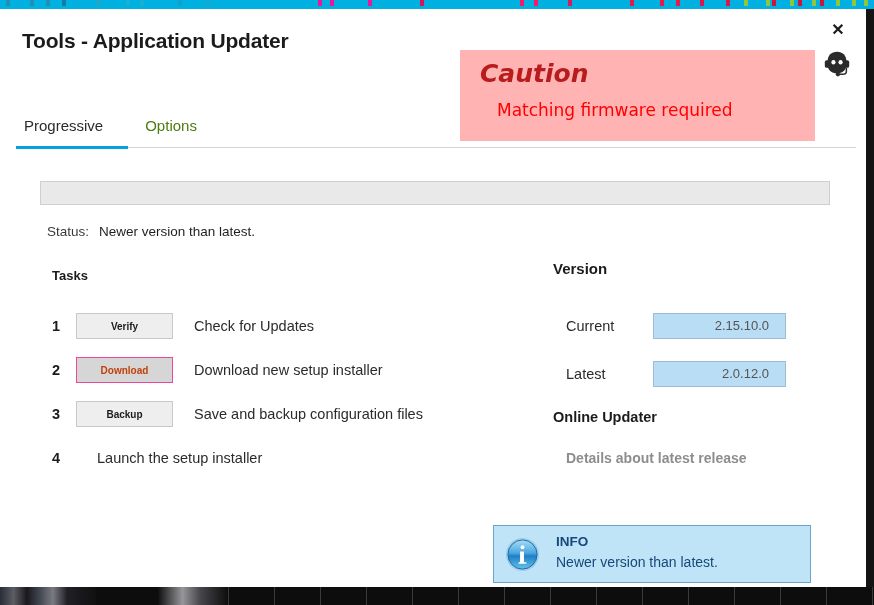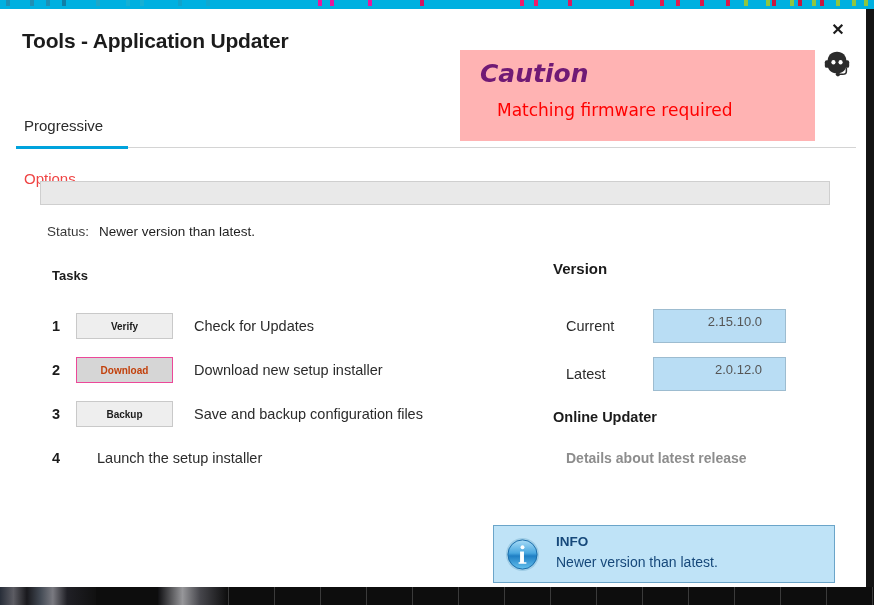--- a/index.html
+++ b/index.html
@@ -95,41 +95,40 @@
     background: #ffb3b3;
     box-sizing: border-box;
   }
   #caution-title {
     position: absolute;
     left: 20px; top: 9px;
     font-family: "DejaVu Sans", sans-serif;
     font-size: 25px;
     font-style: italic;
     font-weight: bold;
-    color: #701a75;
+    color: #b91c1c;
   }
   #caution-sub {
     position: absolute;
     left: 37px; top: 50px;
     font-family: "DejaVu Sans", sans-serif;
     font-size: 17px;
     color: #ff0000;
   }
 
   
   #tabs {
     position: absolute;
     left: 16px; top: 108px;
     display: flex;
     gap: 26px;
-    flex-direction: column;
   }
   .tab {
     font-size: 15px;
-    color: #ef4444;
+    color: #4d7c0f;
     padding: 0 8px 10px 8px;
     cursor: pointer;
   }
   .tab.active { color: #2b2b2b; }
   #tab-underline-active {
     position: absolute;
     left: 16px; top: 137px;
     width: 112px; height: 3px;
     background: #00a3dd;
   }
@@ -231,28 +230,28 @@
     align-items: center;
     height: 48px;
   }
   .version-label {
     width: 87px;
     font-size: 14.5px;
     color: #2b2b2b;
   }
   .version-field {
     width: 133px;
-    height: 34px;
+    height: 26px;
     background: #b9ddf4;
     border: 1px solid #9dbcd0;
     box-sizing: border-box;
     font-size: 13px;
     color: #555555;
     text-align: right;
-    padding-right: 23px;
+    padding-right: 16px;
     line-height: 24px;
     font-family: "Liberation Sans", sans-serif;
   }
 
   
   #support-heading {
     position: absolute;
     left: 553px; top: 400px;
     font-size: 14.5px;
     font-weight: bold;
@@ -264,21 +263,21 @@
     font-size: 14px;
     font-weight: bold;
     color: #8d8d8d;
     cursor: default;
   }
 
   
   #info-box {
     position: absolute;
     left: 493px; top: 516px;
-    width: 342px;
+    width: 318px;
     height: 58px;
     background: #bfe3f7;
     border: 1px solid #6ba5c9;
     box-sizing: border-box;
   }
   #info-icon {
     position: absolute;
     left: 11px; top: 11px;
     width: 35px; height: 35px;
   }

